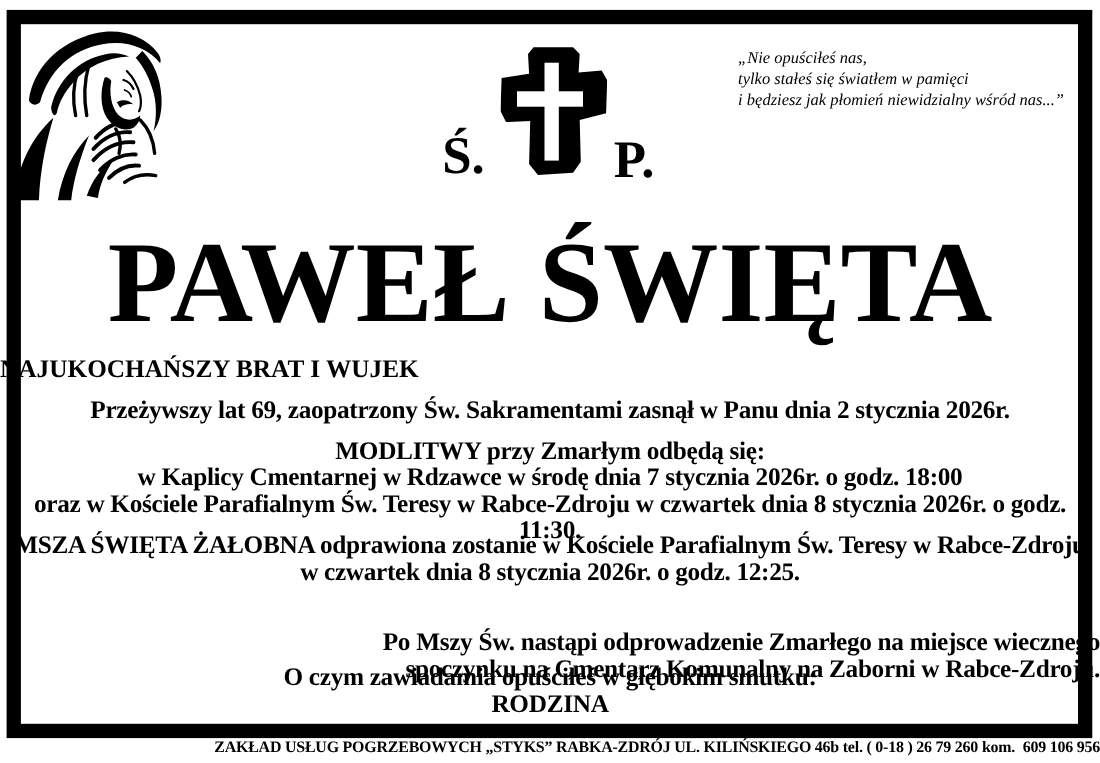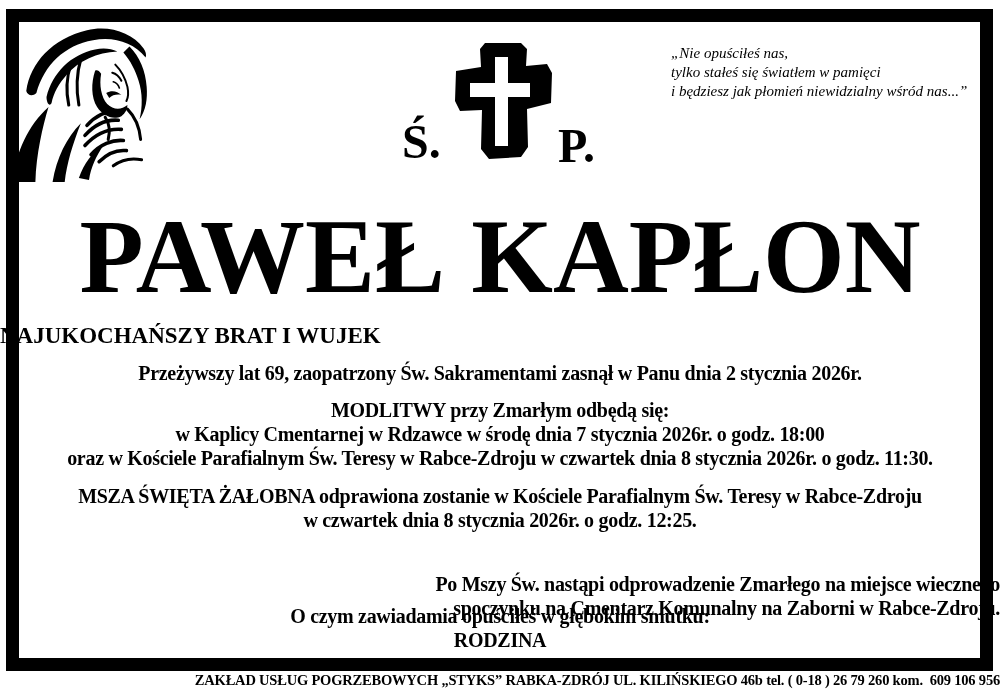--- a/index.html
+++ b/index.html
@@ -31,21 +31,21 @@
     position:absolute;left:0;top:204px;width:100%;text-align:center;
     font-weight:bold;font-size:105px;line-height:1;letter-spacing:0px;
     white-space:nowrap;
   }
   .relation{
     position:absolute;left:0;top:322px;width:100%;text-align:left;
     font-weight:bold;font-size:23px;line-height:1.2;
   }
   .para{
     position:absolute;left:0;width:100%;text-align:center;
-    font-weight:bold;font-size:20px;line-height:24px;letter-spacing:-0.3px;
+    font-weight:bold;font-size:23px;line-height:24px;letter-spacing:-0.3px;
     white-space:pre-line;
   }
   .intro{top:361px;}
   .prayers{top:398px;}
   .mass{top:484px;}
   .burial{top:572px;text-align:right;}
   .closing{top:604px;}
   .footer{
     position:absolute;left:0;top:672px;width:100%;text-align:right;
     font-weight:bold;font-size:14.5px;line-height:1.2;letter-spacing:-0.2px;
@@ -94,21 +94,21 @@
   <rect x="40" y="14" width="13" height="89" fill="#fff"></rect>
   <rect x="15" y="40" width="60" height="14" fill="#fff"></rect>
 </svg>
 <span class="sp sp-left">Ś.</span>
 <span class="sp sp-right">P.</span>
 
 <div class="quote">„Nie opuściłeś nas,
 tylko stałeś się światłem w pamięci
 i będziesz jak płomień niewidzialny wśród nas...”</div>
 
-<div class="name">PAWEŁ KAPŁON</div>
+<div class="name">PAWEŁ ŚWIĘTA</div>
 <div class="relation">NAJUKOCHAŃSZY BRAT I WUJEK</div>
 
 <div class="para intro">Przeżywszy lat 69, zaopatrzony Św. Sakramentami zasnął w Panu dnia 2 stycznia 2026r.</div>
 <div class="para prayers">MODLITWY przy Zmarłym odbędą się:
 w Kaplicy Cmentarnej w Rdzawce w środę dnia 7 stycznia 2026r. o godz. 18:00
 oraz w Kościele Parafialnym Św. Teresy w Rabce-Zdroju w czwartek dnia 8 stycznia 2026r. o godz. 11:30.</div>
 <div class="para mass">MSZA ŚWIĘTA ŻAŁOBNA odprawiona zostanie w Kościele Parafialnym Św. Teresy w Rabce-Zdroju
 w czwartek dnia 8 stycznia 2026r. o godz. 12:25.</div>
 <div class="para burial">Po Mszy Św. nastąpi odprowadzenie Zmarłego na miejsce wiecznego
 spoczynku na Cmentarz Komunalny na Zaborni w Rabce-Zdroju.</div>

